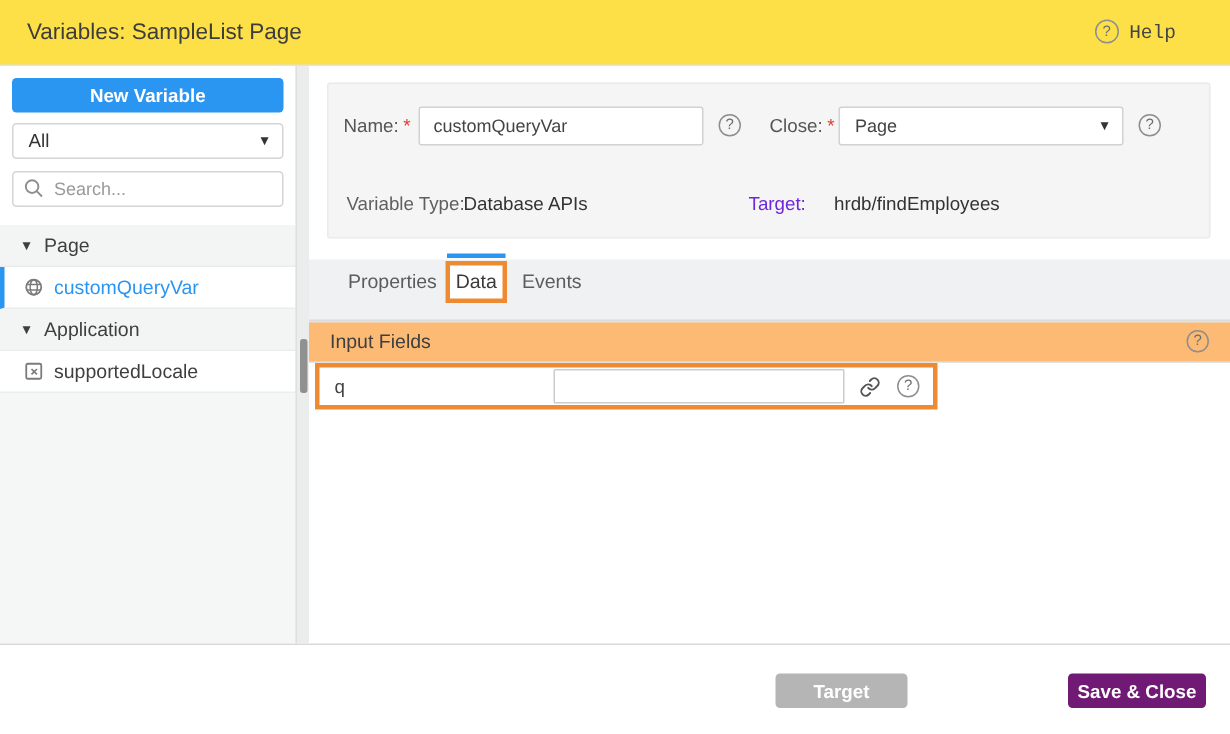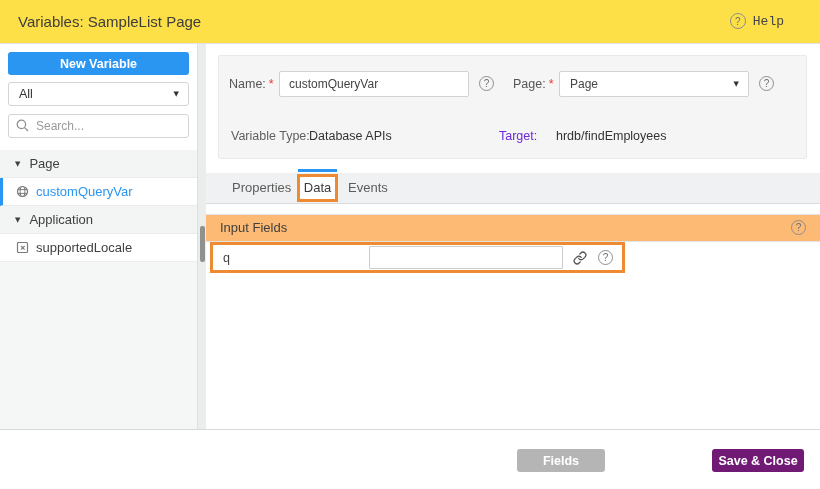--- a/index.html
+++ b/index.html
@@ -57,21 +57,21 @@
   .form-panel { position:absolute; left:12px; top:11px; width:589px; height:104px;
                 background:#f5f5f5; border:1px solid #eaeaea; border-radius:2px; }
   .flabel { position:absolute; font-size:12.5px; color:#555; line-height:16px; }
   .req { color:#e53935; margin-left:3px; }
   .text-input { position:absolute; height:26px; background:#fff; border:1px solid #d2d2d2;
                 border-radius:2px; font-size:12px; color:#444; padding:0 9px; font-family:inherit; outline:none; }
   .owner-select { height:26px; line-height:24px; padding-left:10px; border-radius:2px; font-size:12px; }
   .fvalue { position:absolute; font-size:12.5px; color:#333; line-height:16px; }
 
   
-  .tabs { position:absolute; left:0; top:129px; width:614px; height:31px;
+  .tabs { position:absolute; left:0; top:129px; width:614px; height:41px;
           background:#eff1f2; border-bottom:1px solid #d9dbdc; }
   .tab { position:absolute; top:0; height:30px; line-height:30px; padding:0 14px;
          font-size:13px; color:#5c5c5c; cursor:pointer; }
   .tab-data { position:absolute; left:91px; top:1px; width:41px; height:28px;
               border:3px solid #ee8a31; background:#fff; text-align:center;
               line-height:22px; font-size:13px; color:#3a3a3a; cursor:pointer; }
   .tab-indicator { position:absolute; left:92px; top:-4px; width:39px; height:3px; background:#2b95f2; }
 
   
   .if-header { position:absolute; left:0; top:170px; width:614px; height:28px;
@@ -164,21 +164,21 @@
   <div class="main">
 
     <div class="form-panel">
       <span class="flabel" style="left:10px; top:20px;">
         <span>Name:</span><span class="req">*</span>
       </span>
       <input class="text-input" style="left: 60px; top: 15px; width: 190px;" type="text" value="customQueryVar">
       <span class="qcircle sm" style="position:absolute; left:260px; top:20px;">?</span>
 
       <span class="flabel" style="left:294px; top:20px;">
-        <span>Page:</span><span class="req">*</span>
+        <span>Close:</span><span class="req">*</span>
       </span>
       <div class="text-input owner-select" style="left:340px; top:15px; width:190px;">
         <span>Page</span>
         <span class="caret">▼</span>
       </div>
       <span class="qcircle sm" style="position:absolute; left:540px; top:20px;">?</span>
 
       <span class="flabel" style="left:12px; top:72px; color:#5f5f5f;">Variable Type:</span>
       <span class="fvalue" style="left:90px; top:72px;">Database APIs</span>
       <span class="flabel" style="left:280px; top:72px; color:#6d28d9;text-align:right;">Target:</span>
@@ -204,17 +204,17 @@
         <svg width="14" height="14" viewBox="0 0 24 24">
           <path d="M10 13a5 5 0 0 0 7.54.54l3-3a5 5 0 0 0-7.07-7.07l-1.72 1.71" fill="none" stroke="#555" stroke-width="2.2" stroke-linecap="round"></path>
           <path d="M14 11a5 5 0 0 0-7.54-.54l-3 3a5 5 0 0 0 7.07 7.07l1.71-1.71" fill="none" stroke="#555" stroke-width="2.2" stroke-linecap="round"></path>
         </svg>
       </button>
       <span class="qcircle sm q-help">?</span>
     </div>
   </div>
 
   <div class="footer">
-    <button class="fbtn btn-cancel">Fields</button>
+    <button class="fbtn btn-cancel">Target</button>
     <button class="fbtn btn-saveclose">Save &amp; Close</button>
   </div>
 
 </div>
 
 </body></html>

